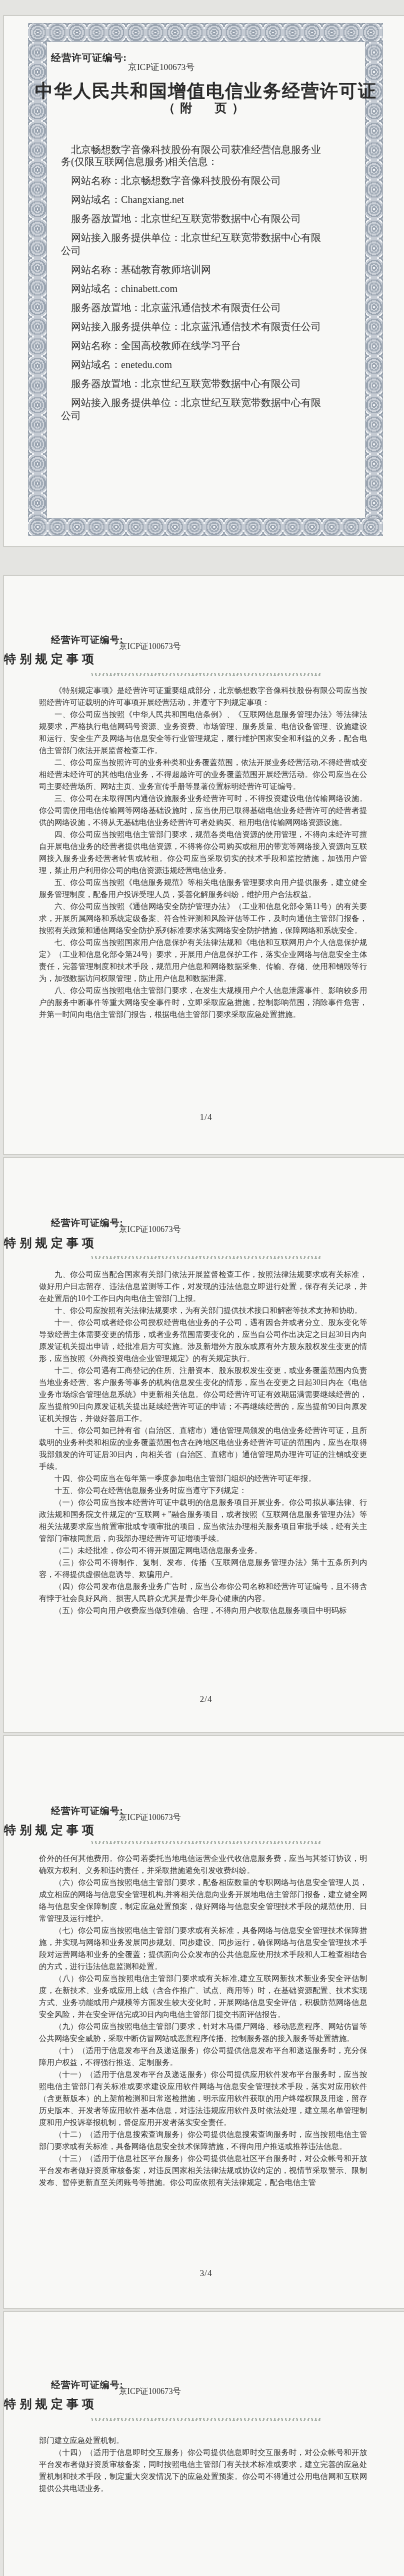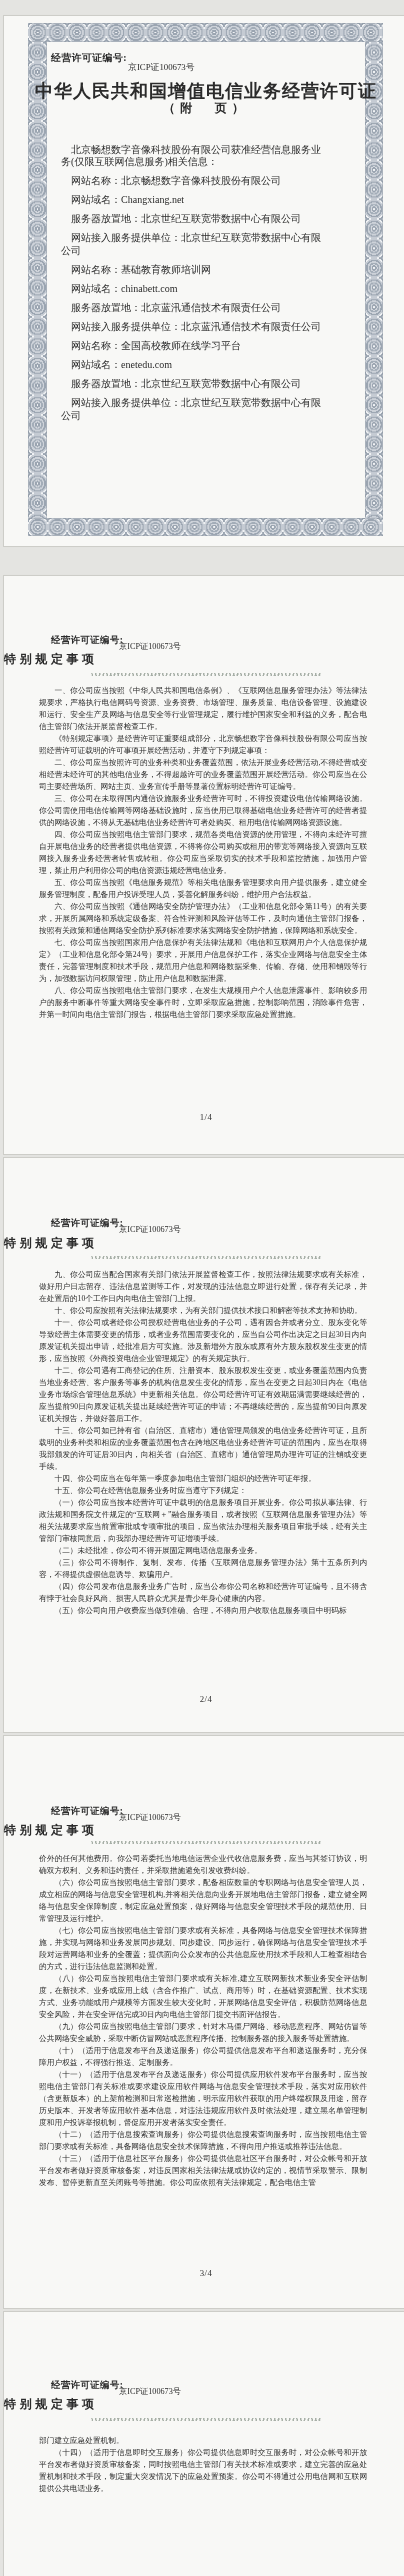--- a/index.html
+++ b/index.html
@@ -122,23 +122,23 @@
 
   <section class="page" style="top:576px;height:578px;">
     <div class="tp-lic" style="position:absolute;top:0;left:0;right:0;">
       <span class="lic-label" style="top:58px;font-weight:bold;">经营许可证编号:</span>
       <span class="lic-no" style="top:65px;">京ICP证100673号</span>
     </div>
     <h2 class="tp-title" style="top:75px;">特别规定事项</h2>
     <div class="zigzag" style="top:97px;"></div>
     <div class="tp-body" style="top:109px;">
 
+        <p class="para">《特别规定事项》是经营许可证重要组成部分，北京畅想数字音像科技股份有限公司应当按照经营许可证载明的许可事项开展经营活动，并遵守下列规定事项：</p>
+
         <p class="para">一、你公司应当按照《中华人民共和国电信条例》、《互联网信息服务管理办法》等法律法规要求，严格执行电信网码号资源、业务资费、市场管理、服务质量、电信设备管理、设施建设和运行、安全生产及网络与信息安全等行业管理规定，履行维护国家安全和利益的义务，配合电信主管部门依法开展监督检查工作。</p>
-
-        <p class="para">《特别规定事项》是经营许可证重要组成部分，北京畅想数字音像科技股份有限公司应当按照经营许可证载明的许可事项开展经营活动，并遵守下列规定事项：</p>
 
         <p class="para">二、你公司应当按照许可的业务种类和业务覆盖范围，依法开展业务经营活动,不得经营或变相经营未经许可的其他电信业务，不得超越许可的业务覆盖范围开展经营活动。你公司应当在公司主要经营场所、网站主页、业务宣传手册等显著位置标明经营许可证编号。</p>
 
         <p class="para">三、你公司在未取得国内通信设施服务业务经营许可时，不得投资建设电信传输网络设施。你公司需使用电信传输网等网络基础设施时，应当使用已取得基础电信业务经营许可的经营者提供的网络设施，不得从无基础电信业务经营许可者处购买、租用电信传输网网络资源设施。</p>
 
         <p class="para">四、你公司应当按照电信主管部门要求，规范各类电信资源的使用管理，不得向未经许可擅自开展电信业务的经营者提供电信资源，不得将你公司购买或租用的带宽等网络接入资源向互联网接入服务业务经营者转售或转租。你公司应当采取切实的技术手段和监控措施，加强用户管理，禁止用户利用你公司的电信资源违规经营电信业务。</p>
 
         <p class="para">五、你公司应当按照《电信服务规范》等相关电信服务管理要求向用户提供服务，建立健全服务管理制度，配备用户投诉受理人员，妥善化解服务纠纷，维护用户合法权益。</p>
 
         <p class="para">六、你公司应当按照《通信网络安全防护管理办法》（工业和信息化部令第11号）的有关要求，开展所属网络和系统定级备案、符合性评测和风险评估等工作，及时向通信主管部门报备，按照有关政策和通信网络安全防护系列标准要求落实网络安全防护措施，保障网络和系统安全。</p>

